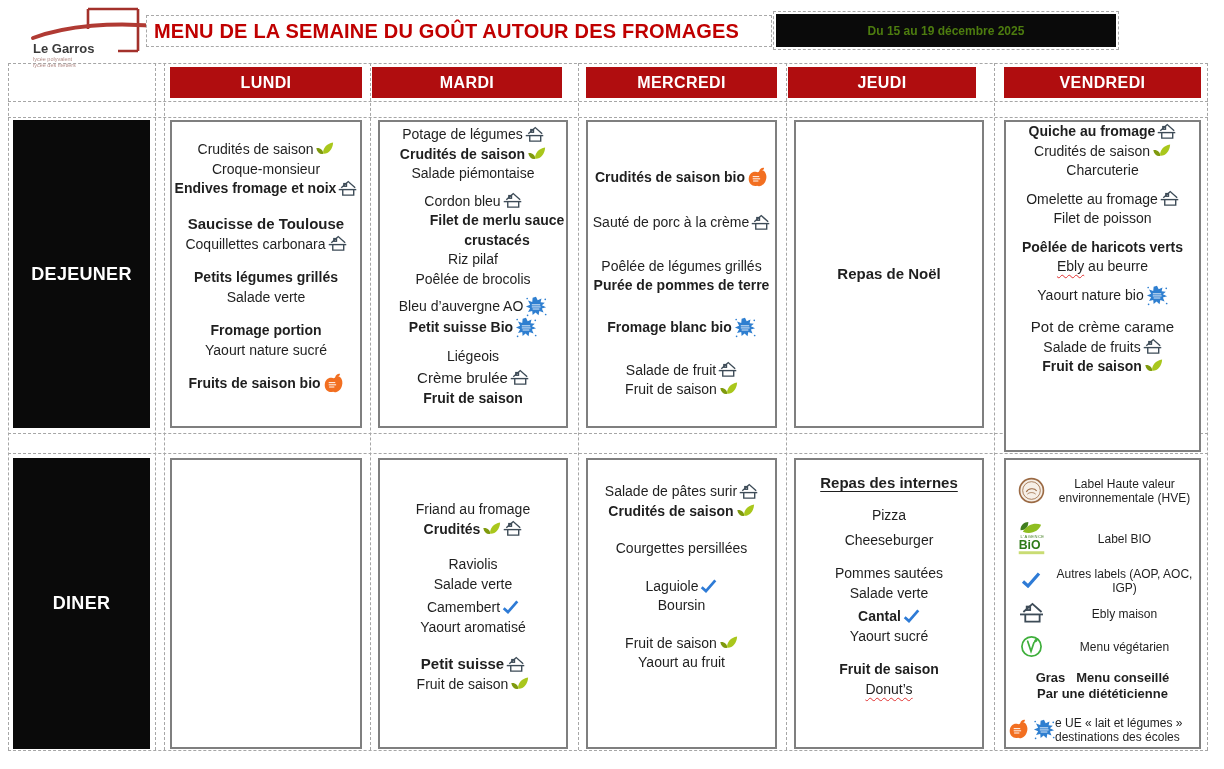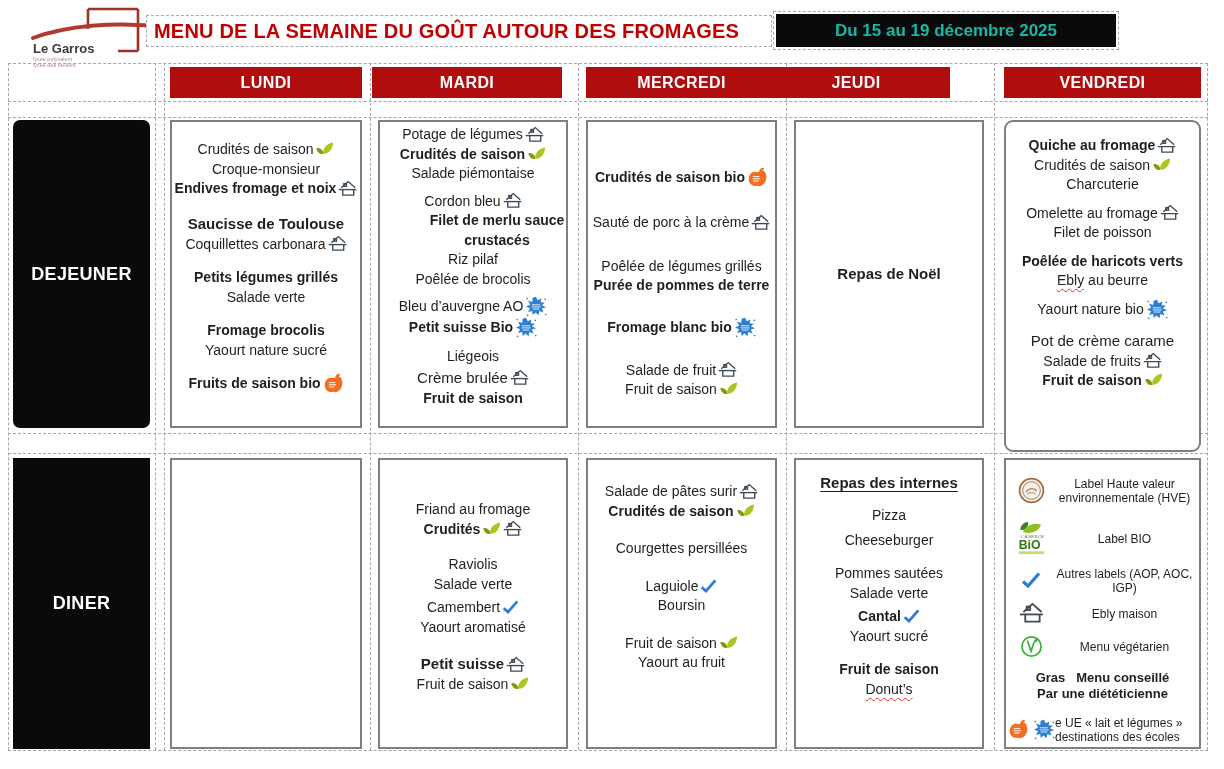--- a/index.html
+++ b/index.html
@@ -8,21 +8,21 @@
   
   .hline{position:absolute;border-top:1px dashed #a6a6a6;height:0;}
   .vline{position:absolute;border-left:1px dashed #a6a6a6;width:0;}
   
   .title-box{position:absolute;left:146px;top:15px;width:626px;height:32px;
              border:1px dashed #a9a9a9;display:flex;align-items:center;box-sizing:border-box;
              background:#fff;padding-left:7px;}
   .title-box span{font-size:20px;font-weight:bold;color:#C00000;letter-spacing:0.2px;white-space:nowrap;}
   .date-box{position:absolute;left:776px;top:14px;width:340px;height:33px;background:#0a0a0a;
             outline:1px dashed #a9a9a9;outline-offset:2px;display:flex;align-items:center;justify-content:center;}
-  .date-box span{color:#14b8a6;font-size:17px;font-weight:bold;}
+  .date-box span{color:#4d7c0f;font-size:12px;font-weight:bold;}
   
   .day-header{position:absolute;top:67px;height:31px;background:#B00D0F;color:#fff;
               display:flex;align-items:center;justify-content:center;font-weight:bold;
               font-size:16px;letter-spacing:0.4px;}
   
   .row-label{position:absolute;left:13px;width:137px;background:#0a0a0a;color:#fff;
              display:flex;align-items:center;justify-content:center;font-weight:bold;
              font-size:18px;letter-spacing:0.3px;}
   
   .cell{position:absolute;background:#fff;border:2px solid #7f7f7f;box-sizing:border-box;
@@ -79,24 +79,24 @@
     <div class="vline" style="left:370px;top:63px;height:687px;"></div>
     <div class="vline" style="left:578px;top:63px;height:687px;"></div>
     <div class="vline" style="left:786px;top:63px;height:687px;"></div>
     <div class="vline" style="left:994px;top:63px;height:687px;"></div>
     <div class="vline" style="left:1207px;top:63px;height:687px;"></div>
   </div>
 
   <div class="day-header" style="left:170px;width:192px;">LUNDI</div>
   <div class="day-header" style="left:372px;width:190px;">MARDI</div>
   <div class="day-header" style="left:586px;width:191px;">MERCREDI</div>
-  <div class="day-header" style="left:762px;width:188px;">JEUDI</div>
+  <div class="day-header" style="left:788px;width:188px;">JEUDI</div>
   <div class="day-header" style="left:1004px;width:197px;">VENDREDI</div>
 
-  <div class="row-label" style="top:120px;height:308px;border-radius:7px;">DEJEUNER</div>
+  <div class="row-label" style="top:120px;height:308px;">DEJEUNER</div>
   <div class="row-label" style="top:458px;height:291px;">DINER</div>
 
   <div class="cell" style="left:170px;top:120px;width:192px;height:308px;padding-top:18px;">
       <div class="line">Crudités de saison<svg class="ic" width="19" height="14" viewBox="0 0 22 16">
       <path fill="#7F9A0E" d="M1.5 7 C2.5 12 6 14.5 9.5 13.5 C9.5 9.5 6.5 6.5 1.5 7 Z"></path>
       <path fill="#A9C71C" d="M21 0.5 C20.5 8.5 15.5 14 9.5 13.5 C8.5 7.5 13.5 1.5 21 0.5 Z"></path>
         </svg></div>
       <div class="line">Croque-monsieur</div>
       <div class="line b">Endives fromage et noix<svg class="ic" width="19" height="17" viewBox="0 0 26 23">
       <g fill="none" stroke="#3D4B57" stroke-width="1.9">
@@ -113,21 +113,21 @@
       <path d="M4.5 10.5 L14 2 L23.5 10.5"></path>
             <rect x="8" y="4.8" width="3.6" height="3.6"></rect>
       <path d="M1 13 H25"></path>
             <path d="M6.5 13 V20.5 H21.5 V13"></path>
           </g>
         </svg></div>
       <div style="height: 14px;"></div>
       <div class="line b">Petits légumes grillés</div>
       <div class="line">Salade verte</div>
       <div style="height: 14px;"></div>
-      <div class="line b">Fromage brocolis</div>
+      <div class="line b">Fromage portion</div>
       <div class="line">Yaourt nature sucré</div>
       <div style="height: 14px;"></div>
       <div class="line b">Fruits de saison bio<svg class="ic" width="21" height="21" viewBox="0 0 24 24">
       <path fill="#F26F21" d="M19.5 4.5 C22 7 23 11 21.5 15 C20 20 15.5 23 11.5 21.5 C6 23 1.5 18.5 2 13 C2.5 8 6 5 10 5.5 C11.5 5.7 12.5 6.2 13.5 5.5 C15 3.5 17.5 3.5 19.5 4.5 Z"></path>
       <path fill="#F26F21" d="M14 5 C14.5 2 17 0.5 19.5 1 C19 3.5 17 5 14 5 Z"></path>
       <g stroke="#fff" stroke-width="1.1" fill="none">
             <path d="M6.5 11 H14"></path>
             <path d="M6.5 13.5 H15"></path>
             <path d="M7 16 H13"></path>
           </g>
@@ -241,21 +241,21 @@
           </g>
         </svg></div>
       <div class="line">Fruit de saison<svg class="ic" width="19" height="14" viewBox="0 0 22 16">
       <path fill="#7F9A0E" d="M1.5 7 C2.5 12 6 14.5 9.5 13.5 C9.5 9.5 6.5 6.5 1.5 7 Z"></path>
       <path fill="#A9C71C" d="M21 0.5 C20.5 8.5 15.5 14 9.5 13.5 C8.5 7.5 13.5 1.5 21 0.5 Z"></path>
         </svg></div>
     </div>
   <div class="cell center" style="left:794px;top:120px;width:190px;height:308px;">
       <div class="line b lg">Repas de Noël</div>
     </div>
-  <div class="cell" style="left:1004px;top:120px;width:197px;height:332px;padding-top:14px;border-radius:9px;">
+  <div class="cell" style="left:1004px;top:120px;width:197px;height:332px;">
       <div class="line b">Quiche au fromage<svg class="ic" width="19" height="17" viewBox="0 0 26 23">
       <g fill="none" stroke="#3D4B57" stroke-width="1.9">
       <path d="M4.5 10.5 L14 2 L23.5 10.5"></path>
             <rect x="8" y="4.8" width="3.6" height="3.6"></rect>
       <path d="M1 13 H25"></path>
             <path d="M6.5 13 V20.5 H21.5 V13"></path>
           </g>
         </svg></div>
       <div class="line">Crudités de saison<svg class="ic" width="19" height="14" viewBox="0 0 22 16">
       <path fill="#7F9A0E" d="M1.5 7 C2.5 12 6 14.5 9.5 13.5 C9.5 9.5 6.5 6.5 1.5 7 Z"></path>

